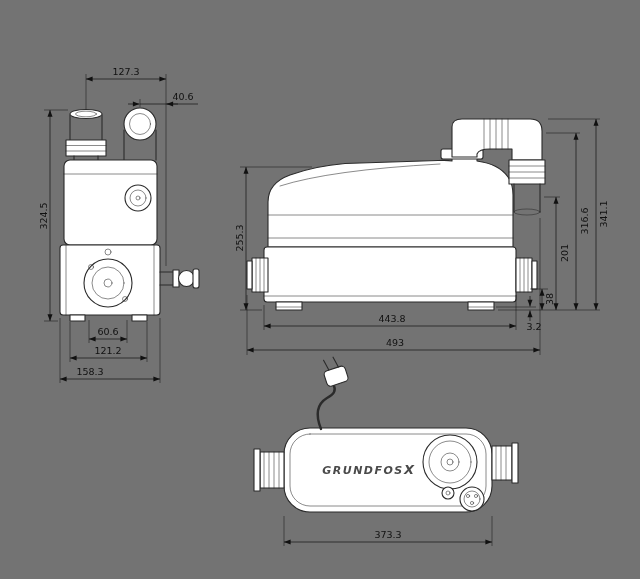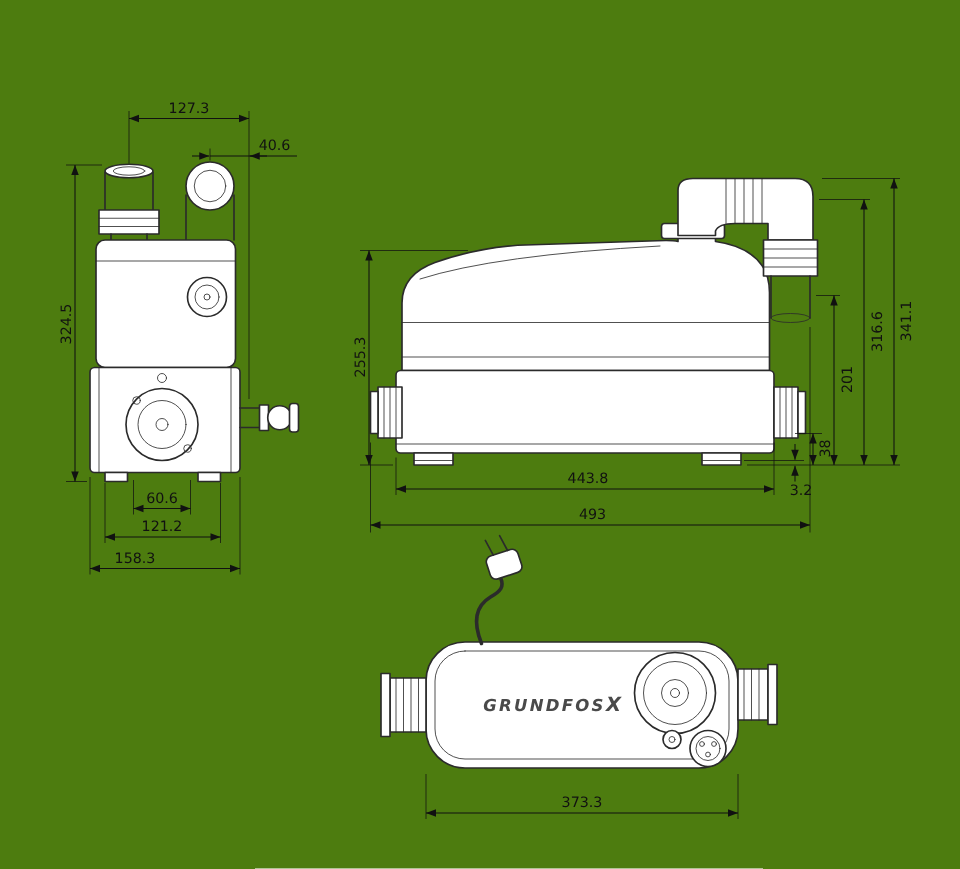--- a/index.html
+++ b/index.html
@@ -1,16 +1,16 @@
 <!DOCTYPE html>
 <html><head>
 <meta charset="utf-8">
 <style>
   html,body{margin:0;padding:0;background:#ffffff;}
-  .page{width:640px;height:579px;background:#4d7c0f;position:relative;overflow:hidden;
+  .page{width:640px;height:579px;background:#737373;position:relative;overflow:hidden;
         font-family:"DejaVu Sans", sans-serif;}
   svg{display:block;}
   .obj{fill:none;stroke:#2b2b2b;stroke-width:1.1;stroke-linejoin:round;stroke-linecap:round;}
   .objf{fill:#ffffff;stroke:#2b2b2b;stroke-width:1.1;stroke-linejoin:round;stroke-linecap:round;}
   .thin{fill:none;stroke:#2b2b2b;stroke-width:0.55;stroke-linejoin:round;stroke-linecap:round;}
   .dim{stroke:#111;stroke-width:0.7;fill:none;}
   .ext{stroke:#111;stroke-width:0.5;fill:none;}
   .dlabel{font-family:"DejaVu Sans",sans-serif;font-size:9.5px;fill:#111;}
   .brand{font-family:"DejaVu Sans",sans-serif;font-style:italic;font-weight:bold;
          font-size:11px;letter-spacing:1.5px;fill:#4a4a4a;}

